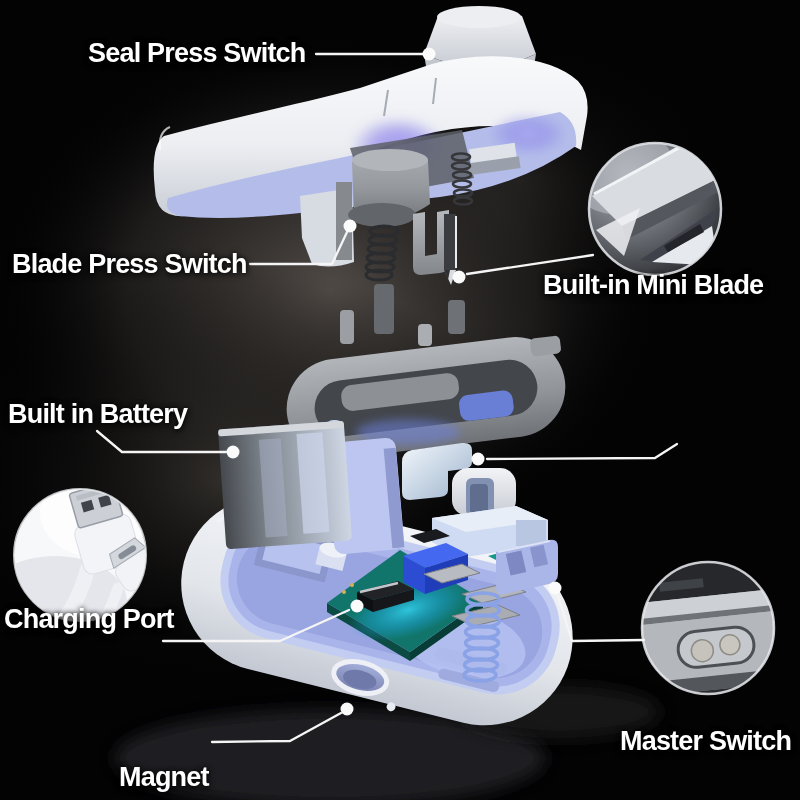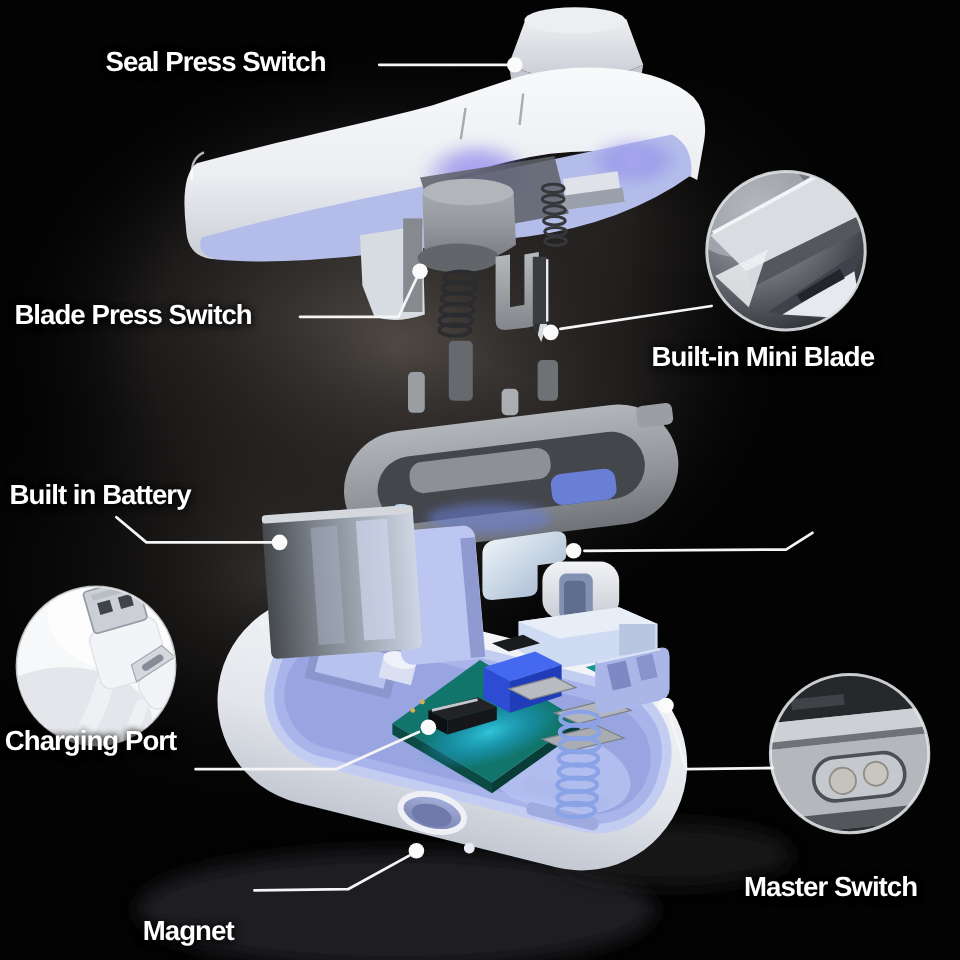--- a/index.html
+++ b/index.html
@@ -1,24 +1,24 @@
 <!DOCTYPE html>
 <html><head>
 <meta charset="utf-8">
 <style>
   html,body{margin:0;padding:0;background:#000;}
   .stage{position:relative;width:800px;height:800px;overflow:hidden;background:#000;
          font-family:"Liberation Sans","DejaVu Sans",sans-serif;}
   .stage svg{position:absolute;left:0;top:0;}
-  .lbl{position:absolute;color:#fff;font-weight:bold;font-size:23px;line-height:1.02;
+  .lbl{position:absolute;color:#fff;font-weight:bold;font-size:27px;line-height:1.02;
        letter-spacing:-0.8px;white-space:nowrap;
        text-shadow:0 0 5px rgba(0,0,0,.9),0 2px 7px rgba(0,0,0,.75);}
   .lbl-seal{left:88px;top:40px;}
   .lbl-blade{left:12px;top:251px;}
-  .lbl-miniblade{left:543px;top:286px;text-align:center;}
+  .lbl-miniblade{left:543px;top:272px;text-align:center;}
   .lbl-battery{left:8px;top:401px;}
   .lbl-hightemp{left:575px;top:411px;}
   .lbl-charging{left:4px;top:606px;}
   .lbl-magnet{left:119px;top:764px;}
   .lbl-master{left:620px;top:728px;}
 </style>
 </head>
 <body>
 
 <div class="stage">

